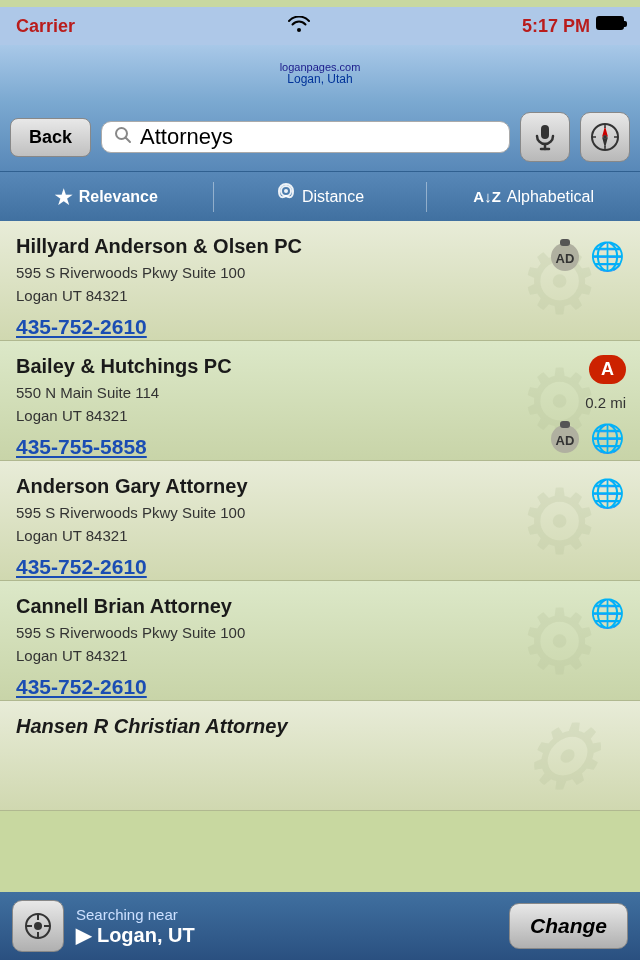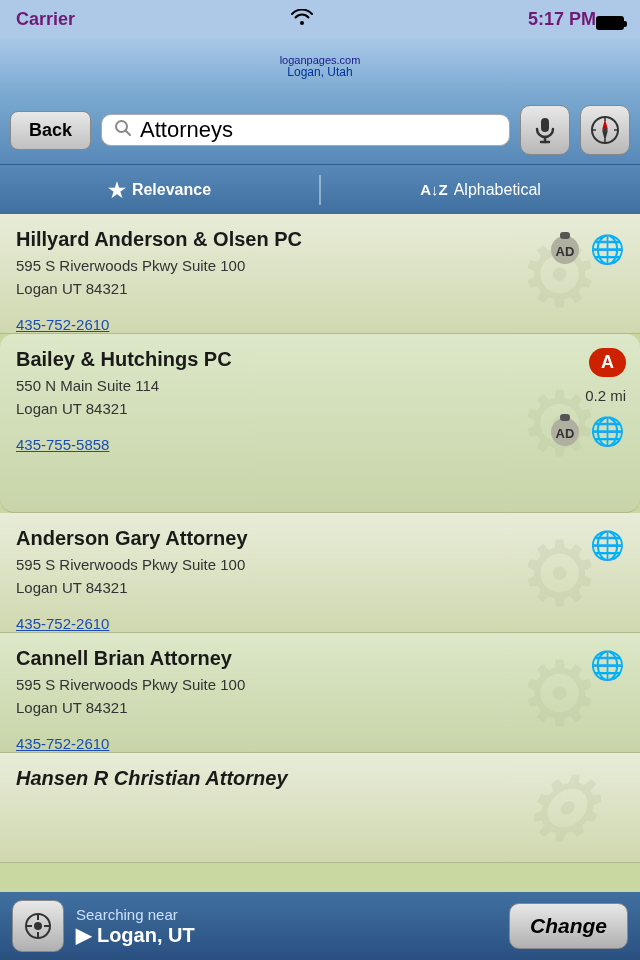--- a/index.html
+++ b/index.html
@@ -15,26 +15,27 @@
     
     .status-bar {
       background: #aec8e8;
       height: 38px;
       display: flex;
       align-items: center;
       justify-content: space-between;
       padding: 0 16px;
       font-size: 18px;
       font-weight: 600;
-      color: #701a75;
+      color: #b91c1c;
+      margin-top: 7px;
     }
     .status-right {
       display: flex;
-      align-items: flex-end;
-      gap: 0;
+      align-items: flex-start;
+      gap: 6px;
     }
     .battery {
       width: 28px; height: 14px;
       border: 2px solid #000;
       border-radius: 3px;
       position: relative;
       background: #000;
     }
     .battery::after {
       content: '';
@@ -192,25 +193,26 @@
       font-weight: 800;
       color: #1a1a1a;
       margin-bottom: 4px;
     }
     .listing-address {
       font-size: 15px;
       color: #333;
       line-height: 1.5;
     }
     .listing-phone {
-      font-size: 15px;
+      font-size: 21px;
       color: #1a4db3;
-      margin-top: 16px;
+      margin-top: 8px;
       text-decoration: underline;
       cursor: pointer;
+      font-weight: bold;
     }
     .listing-icons {
       position: absolute;
       right: 14px;
       top: 14px;
       display: flex;
       flex-direction: column;
       align-items: flex-end;
       gap: 6px;
     }
@@ -349,20 +351,30 @@
     </svg>
   </button>
 </div>
 
 <div class="sort-bar">
   <div class="sort-item active">
     <span class="sort-icon">★</span>
     <span>Relevance</span>
   </div>
   <div class="sort-divider"></div>
+  <div class="sort-item">
+    <span class="sort-icon">
+      <svg width="20" height="22" viewBox="0 0 20 22" fill="none">
+        <ellipse cx="10" cy="8" rx="5" ry="5" stroke="rgba(255,255,255,0.9)" stroke-width="2" fill="none"></ellipse>
+        <path d="M10 13 C10 13 3 18 3 8 A7 7 0 0 1 17 8 C17 18 10 13 10 13z" stroke="rgba(255,255,255,0.9)" stroke-width="2" fill="none"></path>
+        <circle cx="10" cy="8" r="2" fill="rgba(255,255,255,0.9)"></circle>
+      </svg>
+    </span>
+    <span>Distance</span>
+  </div>
   <div class="sort-divider"></div>
   <div class="sort-item">
     <span class="sort-icon" style="font-size:15px; font-weight:700;">A↓Z</span>
     <span>Alphabetical</span>
   </div>
 </div>
 
 <div class="listings">
 
   <div class="listing-item" style="height:120px;">
@@ -377,21 +389,21 @@
             <ellipse cx="19" cy="22" rx="14" ry="14" fill="#b0b0a0"></ellipse>
             <rect x="14" y="4" width="10" height="7" rx="3" fill="#555"></rect>
             <text x="19" y="28" text-anchor="middle" font-size="13" font-weight="900" fill="#333">AD</text>
           </svg>
         </div>
         <div class="globe-icon">🌐</div>
       </div>
     </div>
   </div>
 
-  <div class="listing-item" style="height:179px; background: linear-gradient(to bottom, #dce8c8, #c8d4a8); border-radius: 14px;">
+  <div class="listing-item" style="height:120px; background: linear-gradient(to bottom, #dce8c8, #c8d4a8);">
     <div class="listing-name">Bailey &amp; Hutchings PC</div>
     <div class="listing-address">550 N Main Suite 114</div>
     <div class="listing-address">Logan UT 84321</div>
     <div class="listing-phone">435-755-5858</div>
     <div class="listing-icons">
       <div style="background:#cc2200; border-radius:16px; padding:4px 12px; color:#fff; font-weight:900; font-size:18px; margin-bottom:4px;">
         <span>A</span>
       </div>
       <div class="distance-text">0.2 mi</div>
       <div class="icon-row">

